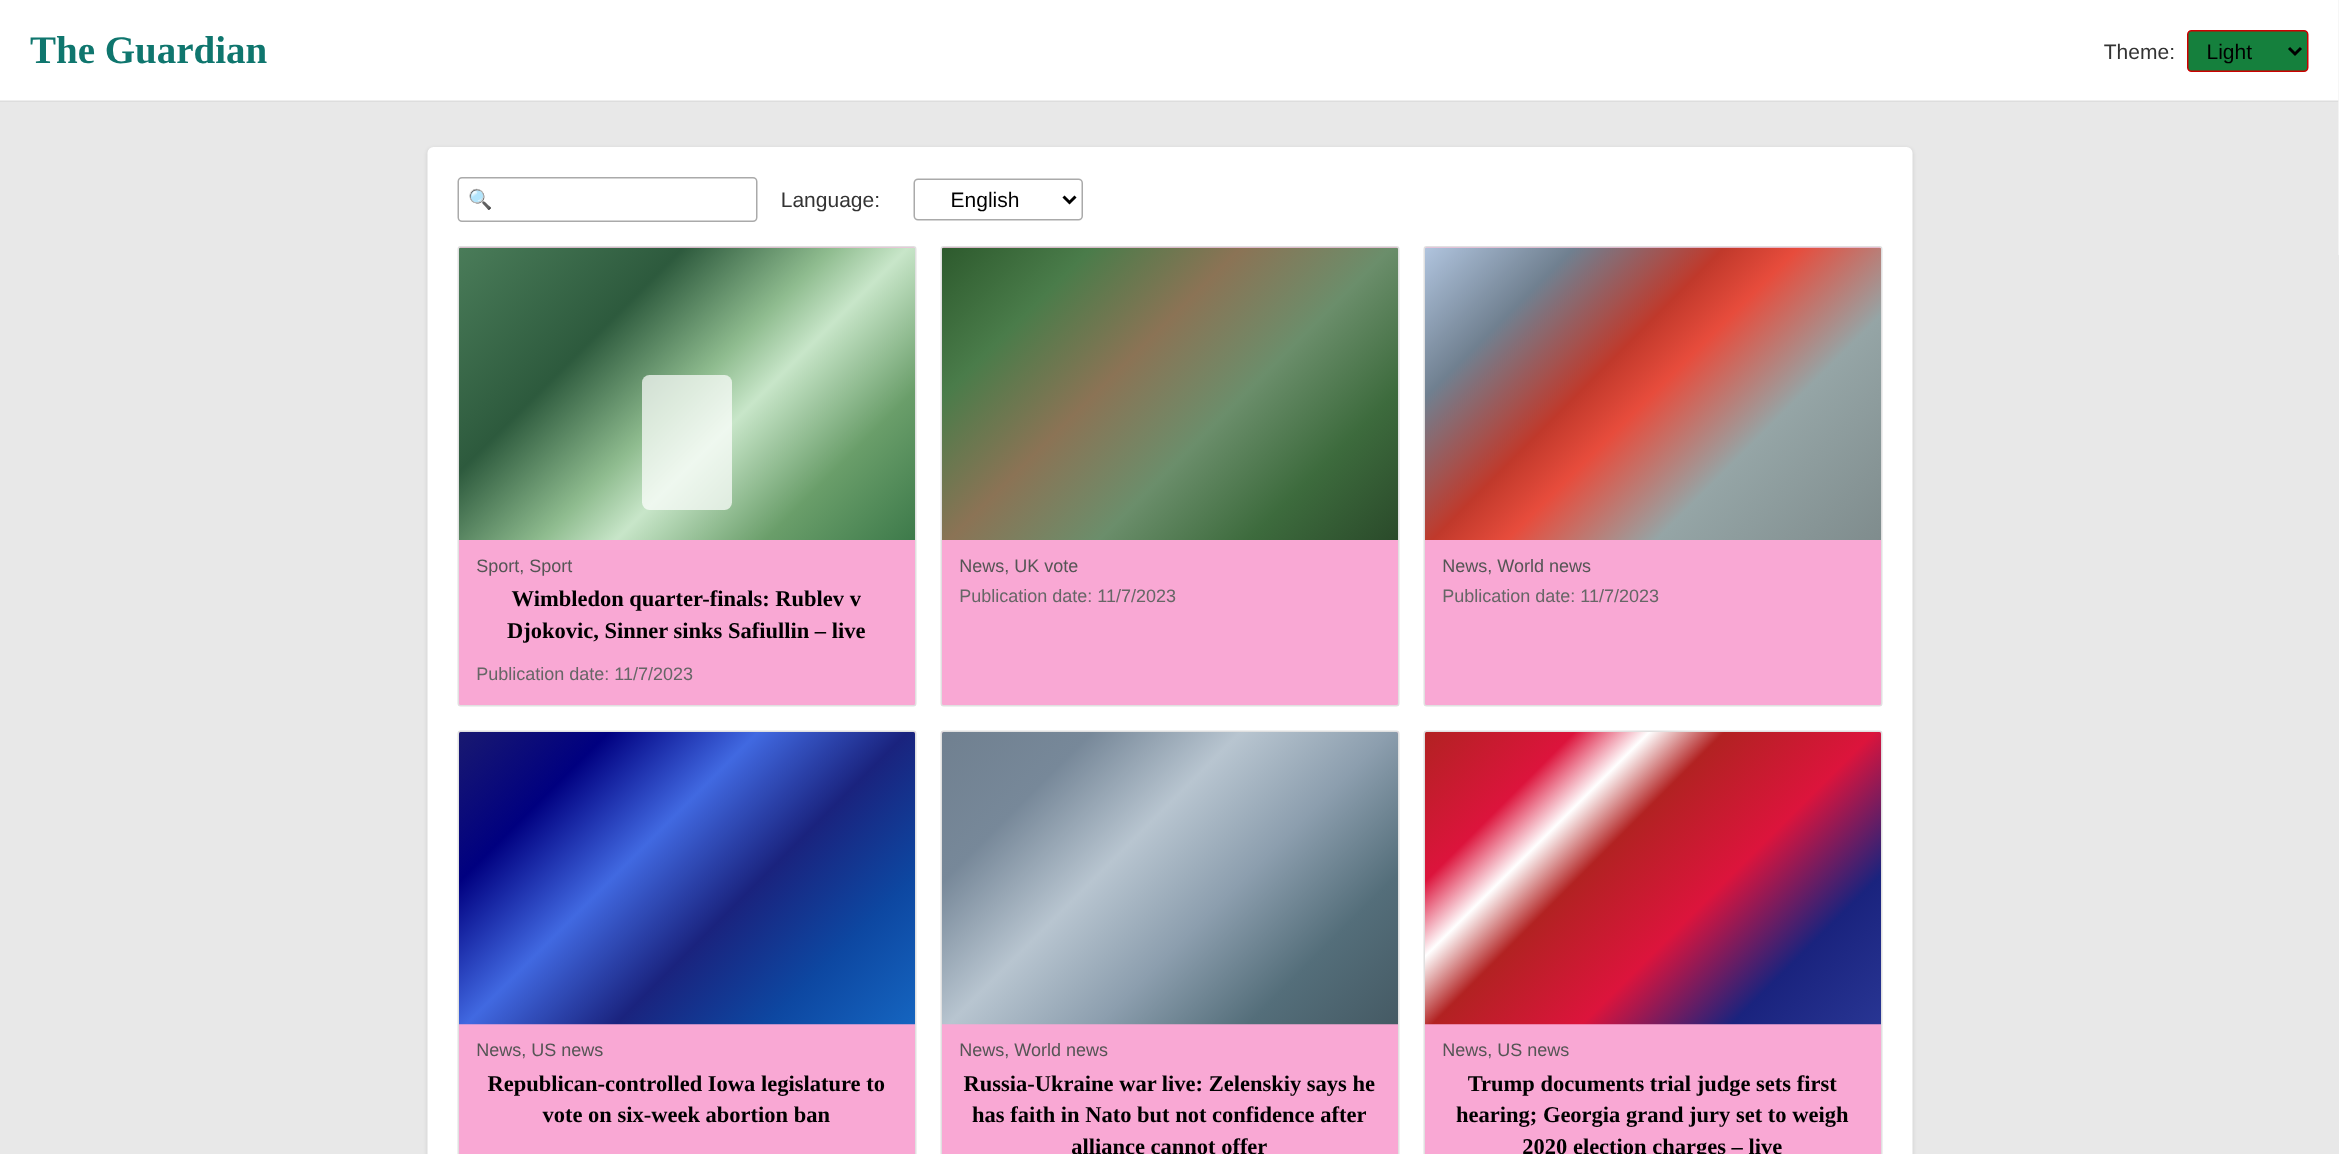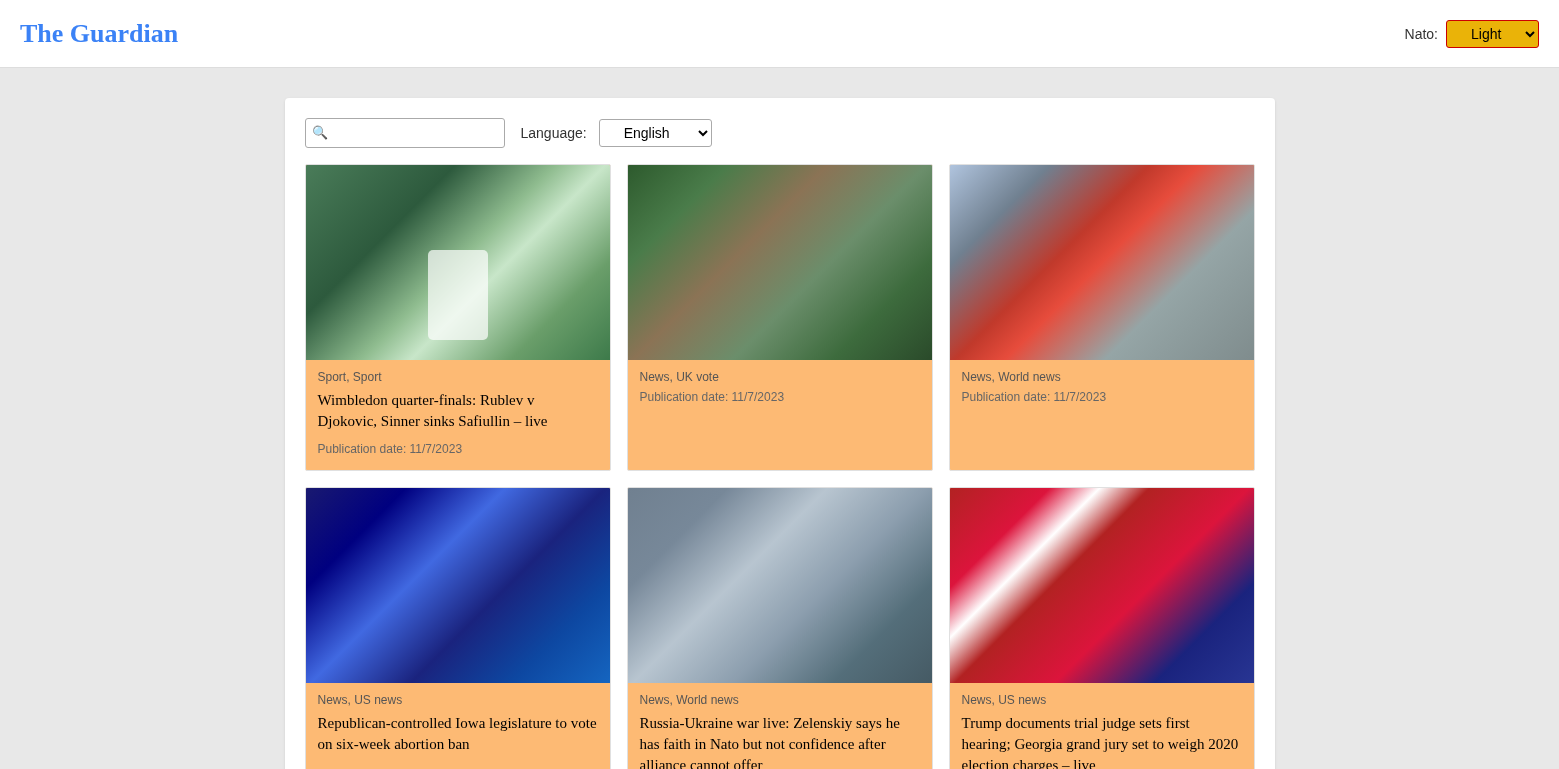--- a/index.html
+++ b/index.html
@@ -16,38 +16,38 @@
       padding: 0 20px;
       height: 68px;
       display: flex;
       align-items: center;
       justify-content: space-between;
     }
     .site-title {
       font-size: 26px;
       font-weight: bold;
       font-family: Georgia, serif;
-      color: #3b82f6;
+      color: #0f766e;
     }
     .theme-control {
       display: flex;
       align-items: center;
       gap: 8px;
       font-family: Arial, sans-serif;
       font-size: 14px;
     }
     .theme-label { color: #333; }
     .theme-select {
       border: 1px solid #c00;
       border-radius: 3px;
-      padding: 4px 20px 4px 20px;
+      padding: 4px 20px 4px 8px;
       font-size: 14px;
       appearance: auto;
       cursor: pointer;
-      background: #eab308;
+      background: #15803d;
       color: #000;
     }
 
     
     .page-body {
       display: flex;
       justify-content: center;
       padding: 30px 0;
     }
 
@@ -82,21 +82,21 @@
       border: 1px solid #aaa;
       border-radius: 3px;
       padding: 6px 10px 6px 28px;
       font-size: 14px;
       width: 200px;
       outline: none;
     }
     .lang-control, .perpage-control {
       display: flex;
       align-items: center;
-      gap: 12px;
+      gap: 22px;
       font-family: Arial, sans-serif;
       font-size: 14px;
       color: #333;
     }
     .lang-select, .perpage-select {
       border: 1px solid #aaa;
       border-radius: 3px;
       padding: 4px 20px 4px 20px;
       font-size: 14px;
       background: #fff;
@@ -109,21 +109,21 @@
       display: grid;
       grid-template-columns: repeat(3, 1fr);
       gap: 16px;
     }
 
     
     .news-card {
       border: 1px solid #e0e0e0;
       border-radius: 2px;
       overflow: hidden;
-      background: #fdba74;
+      background: #f9a8d4;
       cursor: pointer;
     }
 
     .card-image {
       width: 100%;
       height: 195px;
       object-fit: cover;
       display: block;
       background: #ccc;
       position: relative;
@@ -155,24 +155,25 @@
     }
     .card-category {
       font-family: Arial, sans-serif;
       font-size: 12px;
       color: #555;
       margin-bottom: 6px;
     }
     .card-title {
       font-family: Georgia, serif;
       font-size: 15px;
-      font-weight: normal;
+      font-weight: bold;
       color: #000;
       line-height: 1.4;
       margin-bottom: 10px;
+      text-align: center;
     }
     .card-date {
       font-family: Arial, sans-serif;
       font-size: 12px;
       color: #666;
     }
 
     
     body {
       overflow-y: scroll;
@@ -198,21 +199,21 @@
       background: rgba(255,255,255,0.7);
       border-radius: 5px;
     }
   </style>
 </head>
 <body>
 
 <div class="header">
   <span class="site-title">The Guardian</span>
   <div class="theme-control">
-    <span class="theme-label">Nato:</span>
+    <span class="theme-label">Theme:</span>
     <select class="theme-select">
       <option>Light</option>
       <option>Dark</option>
     </select>
   </div>
 </div>
 
 <div class="page-body">
   <div class="main-container">
 

